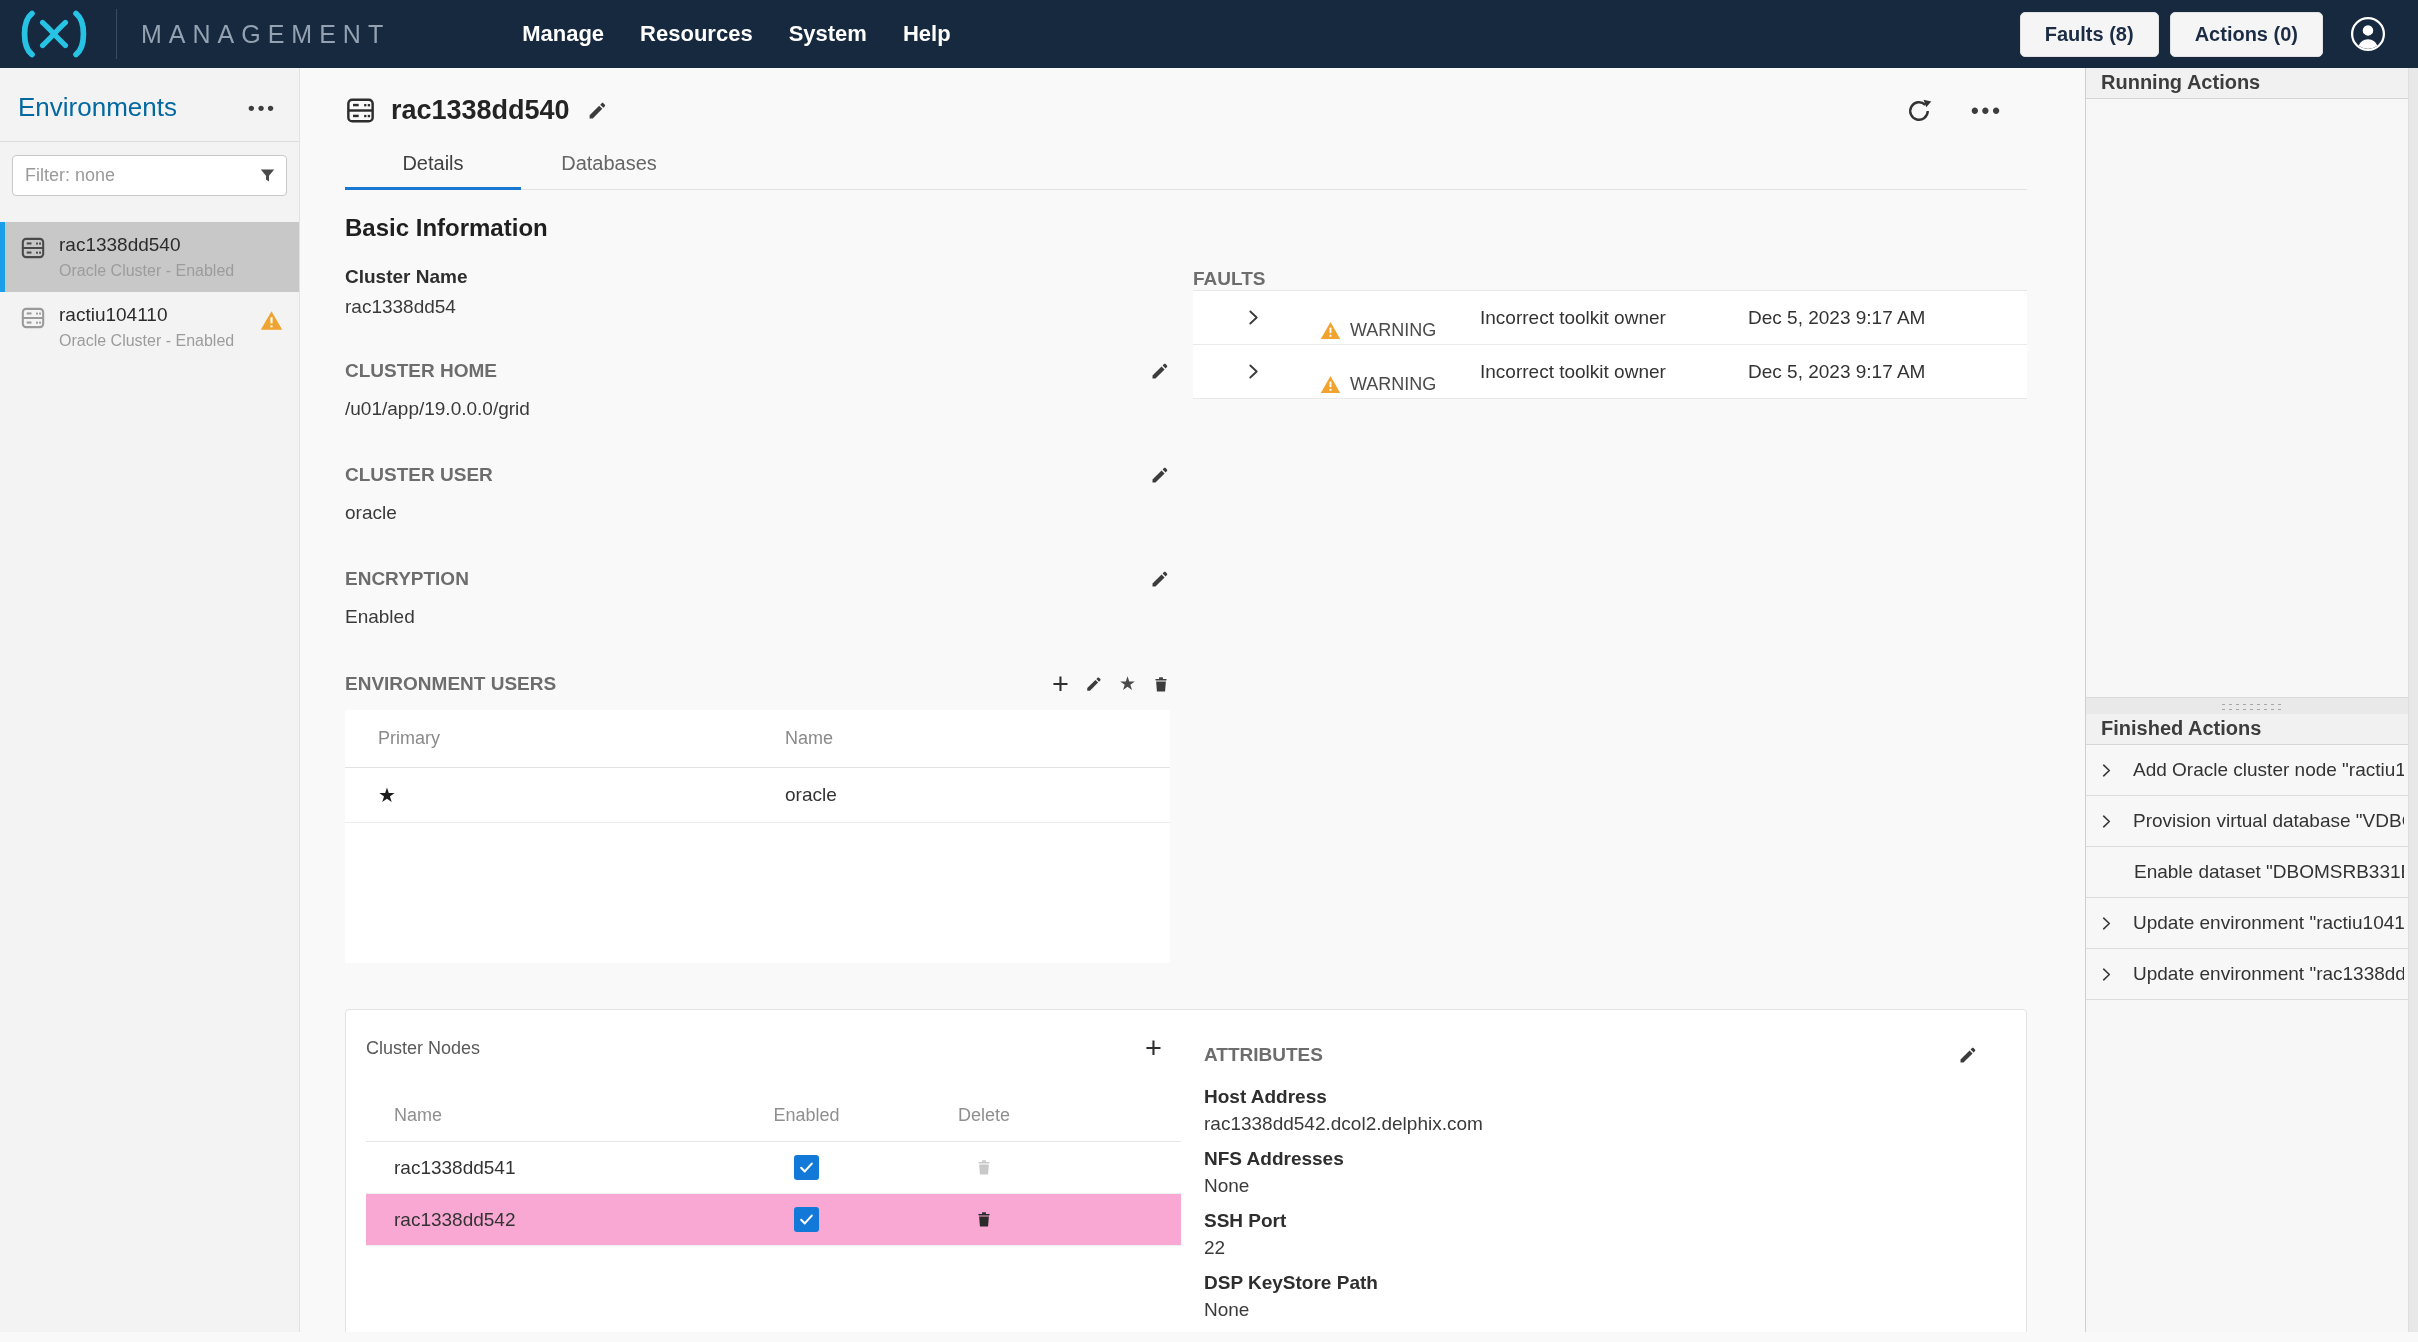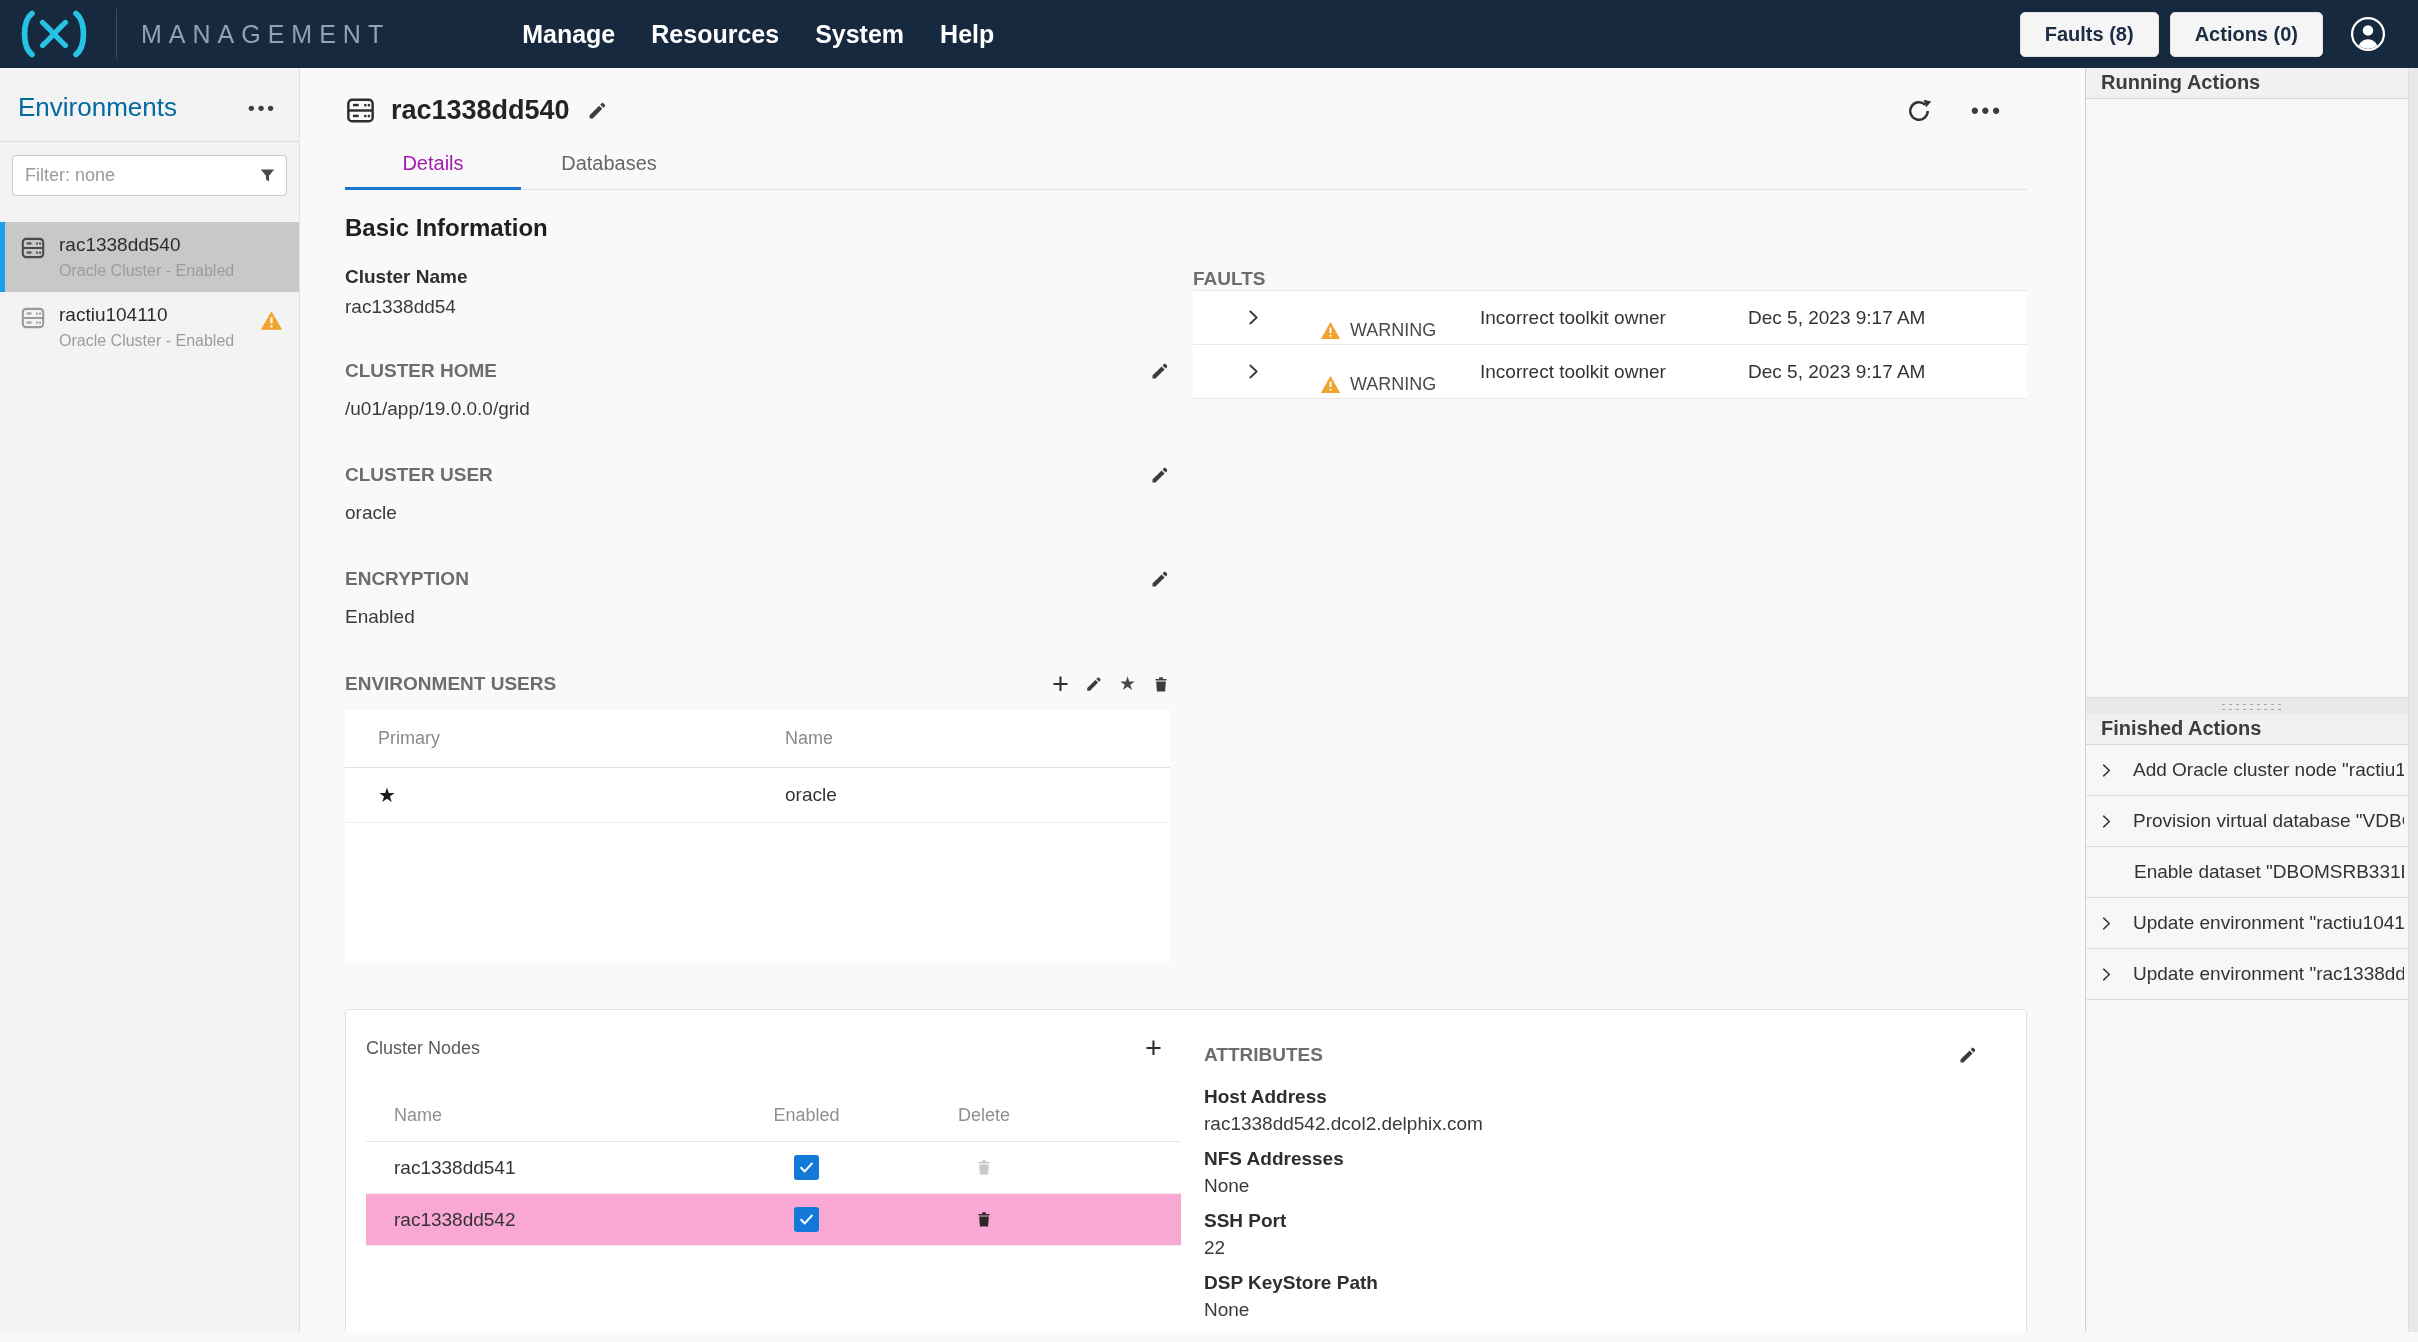--- a/index.html
+++ b/index.html
@@ -5,21 +5,21 @@
   * { margin:0; padding:0; box-sizing:border-box; }
   html,body { width:2418px; height:1342px; overflow:hidden;
     font-family:"Liberation Sans", sans-serif; background:#f9f9f9; color:#2e2e2e; }
 
   
   .topnav { height:68px; background:#16293f; display:flex; align-items:center; padding:0 20px 0 16px; }
   .logo { width:76px; height:50px; flex:none; }
   .nav-divider { width:1px; height:50px; background:#3a4b62; margin:0 24px; }
   .brand { font-size:25px; letter-spacing:7px; color:#93a1b1; font-weight:400; }
   .navlinks { display:flex; gap:36px; margin-left:132px; }
-  .navlink { color:#fff; font-size:25px; font-weight:bold; cursor:pointer; }
+  .navlink { color:#fff; font-size:22px; font-weight:bold; cursor:pointer; }
   .topnav-right { margin-left:auto; display:flex; align-items:center; gap:11px; }
   .navbtn { height:45px; padding:0 24px; background:#f5f5f5; border:1px solid #e2e2e2; border-radius:5px;
     color:#1b2c44; font-size:20px; font-weight:bold; font-family:inherit; cursor:pointer; }
   .usericon { width:36px; height:36px; margin:0 12px 0 16px; }
 
   
   .layout { display:flex; height:1264px; }
 
   
   .sidebar { width:300px; flex:none; background:#f3f3f3; border-right:1px solid #e2e2e2; }
@@ -47,21 +47,21 @@
   .title-ic { width:31px; height:31px; color:#2d2d2d; margin-right:15px; flex:none; }
   .page-title { font-size:27px; font-weight:bold; color:#242424; }
   .pencil { width:21px; height:21px; color:#3c3c3c; cursor:pointer; flex:none; }
   .title-row .pencil { margin-left:17px; }
   .refresh { width:28px; height:28px; margin-left:auto; cursor:pointer; }
   .title-row .dots { font-size:22px; margin:0 24px 0 38px; }
 
   .tabs { margin-top:26px; display:flex; border-bottom:1px solid #e2e2e2; }
   .tab { width:176px; text-align:center; font-size:20px; color:#666; padding-bottom:14px;
     cursor:pointer; position:relative; }
-  .tab.active { color:#a21caf; }
+  .tab.active { color:#404040; }
   .tab.active::after { content:""; position:absolute; left:0; right:0; bottom:-1px; height:3px; background:#1878d2; }
 
   .content-grid { margin-top:24px; display:grid; grid-template-columns:825px 1fr; column-gap:23px; }
 
   .bi-heading { font-size:24px; font-weight:bold; color:#1f1f1f; line-height:28px; margin-bottom:24px; }
   .field-label { font-size:19px; font-weight:bold; color:#2e2e2e; line-height:22px; }
   .field-value { font-size:19px; color:#3a3a3a; line-height:22px; margin-top:8px; }
   .nm-field { margin-bottom:42px; }
   .sec { margin-bottom:44px; }
   .sec-head { display:flex; align-items:center; justify-content:space-between; }

